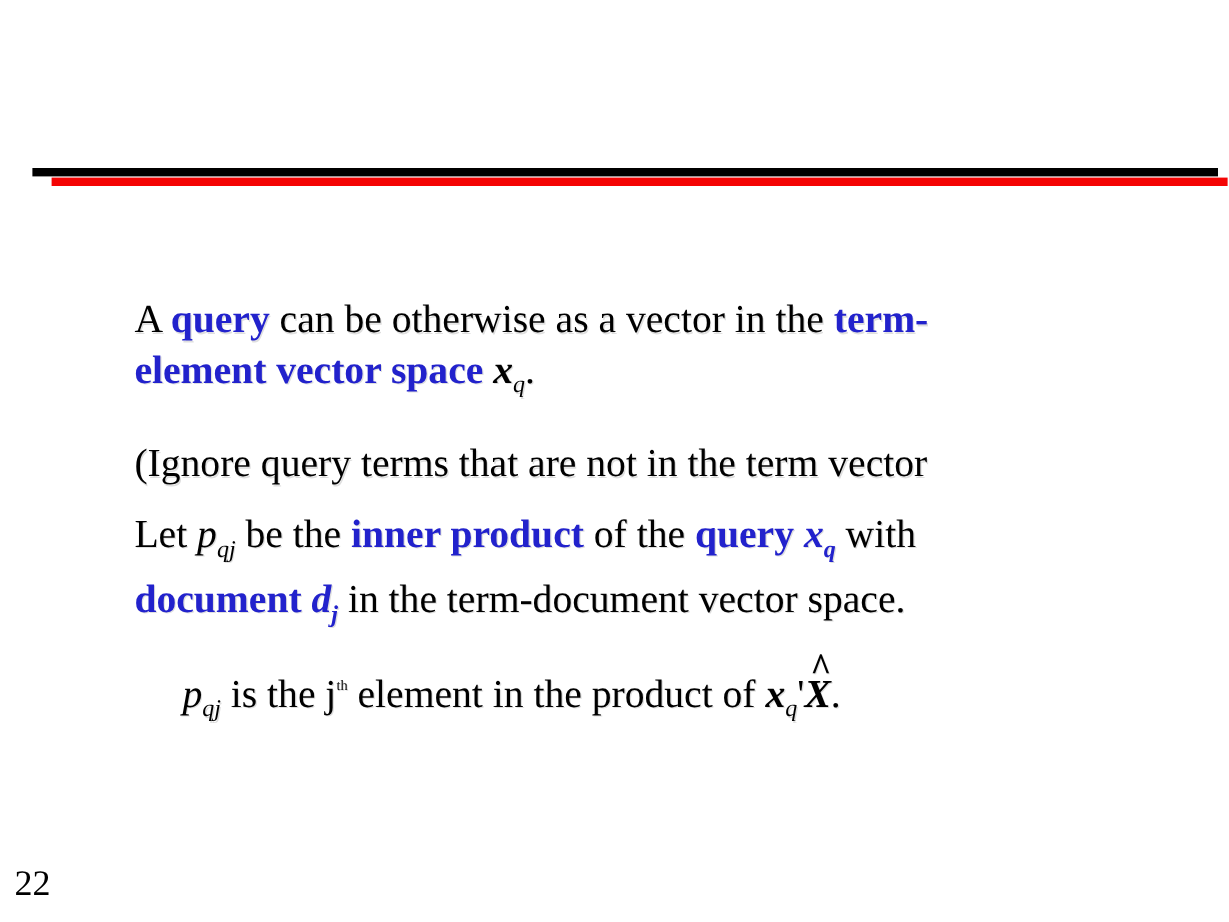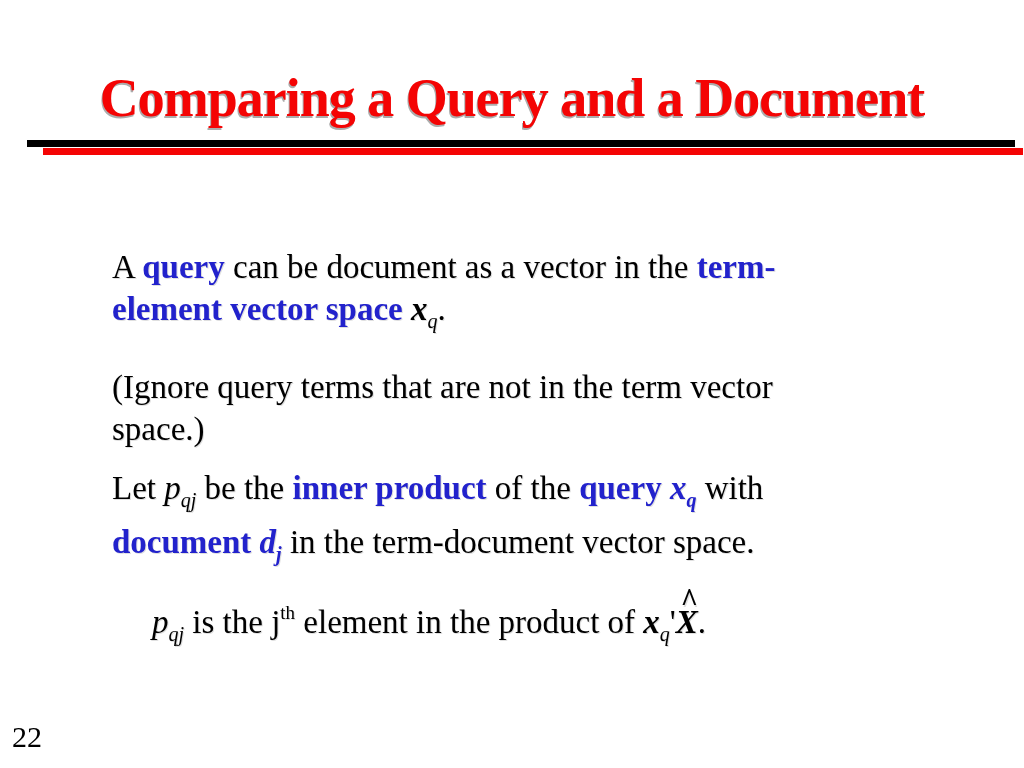--- a/index.html
+++ b/index.html
@@ -21,44 +21,43 @@
     text-shadow:1px 1px 0 rgba(140,140,140,0.28);
   }
   .body p { margin:0 0 17px 0; }
   .body p.first { margin-bottom:24px; }
   .indent { padding-left:40px; }
   .em  { color:#2222cc; font-weight:bold; }
   .it  { font-style:italic; }
   .bi  { font-weight:bold; font-style:italic; }
   .sub { font-size:20px; font-style:italic; vertical-align:-8px; }
   .sub.em { font-weight:bold; }
-  .sup { font-size:19px; vertical-align:14px; }
+  .sup { font-size:12px; vertical-align:14px; }
   .hatwrap { position:relative; display:inline-block; }
   .hat {
     position:absolute; left:62%; top:-0.52em; transform:translateX(-50%) scaleY(1.15);
     font-weight:bold; font-style:normal; font-size:0.9em; line-height:1;
   }
   .page-number { position:absolute; left:12px; top:720px; font-size:30px; color:#000000;text-align:center; }
 </style>
 </head>
 <body>
 
 <div class="slide">
 
-  <h1 class="title">Comparing a Query and a Document</h1>
 
   <div class="rule-black"></div>
   <div class="rule-red"></div>
 
   <div class="body">
 
-    <p class="first"><span>A </span><span class="em">query</span><span> can be document as a vector in the </span><span class="em">term-</span><br><span class="em">element vector space </span><span class="bi">x</span><span class="sub">q</span><span>.</span></p>
+    <p class="first"><span>A </span><span class="em">query</span><span> can be otherwise as a vector in the </span><span class="em">term-</span><br><span class="em">element vector space </span><span class="bi">x</span><span class="sub">q</span><span>.</span></p>
 
 
-    <p><span>(Ignore query terms that are not in the term vector</span><br><span>space.)</span></p>
+    <p><span>(Ignore query terms that are not in the term vector</span><br></p>
 
     <p><span>Let </span><span class="it">p</span><span class="sub">qj</span><span> be the </span><span class="em">inner product</span><span> of the </span><span class="em">query </span><span class="em bi">x</span><span class="sub em">q</span><span> with</span><br><span class="em">document </span><span class="em bi">d</span><span class="sub em">j</span><span> in the term-document vector space.</span></p>
 
     <p class="indent"><span class="it">p</span><span class="sub">qj</span><span> is the j</span><span class="sup">th</span><span> element in the product of </span><span class="bi">x</span><span class="sub">q</span><span>'</span><span class="hatwrap"><span class="hat">^</span><span class="bi">X</span></span><span>.</span></p>
 
   </div>
 
   <div class="page-number">22</div>
 
 </div>

